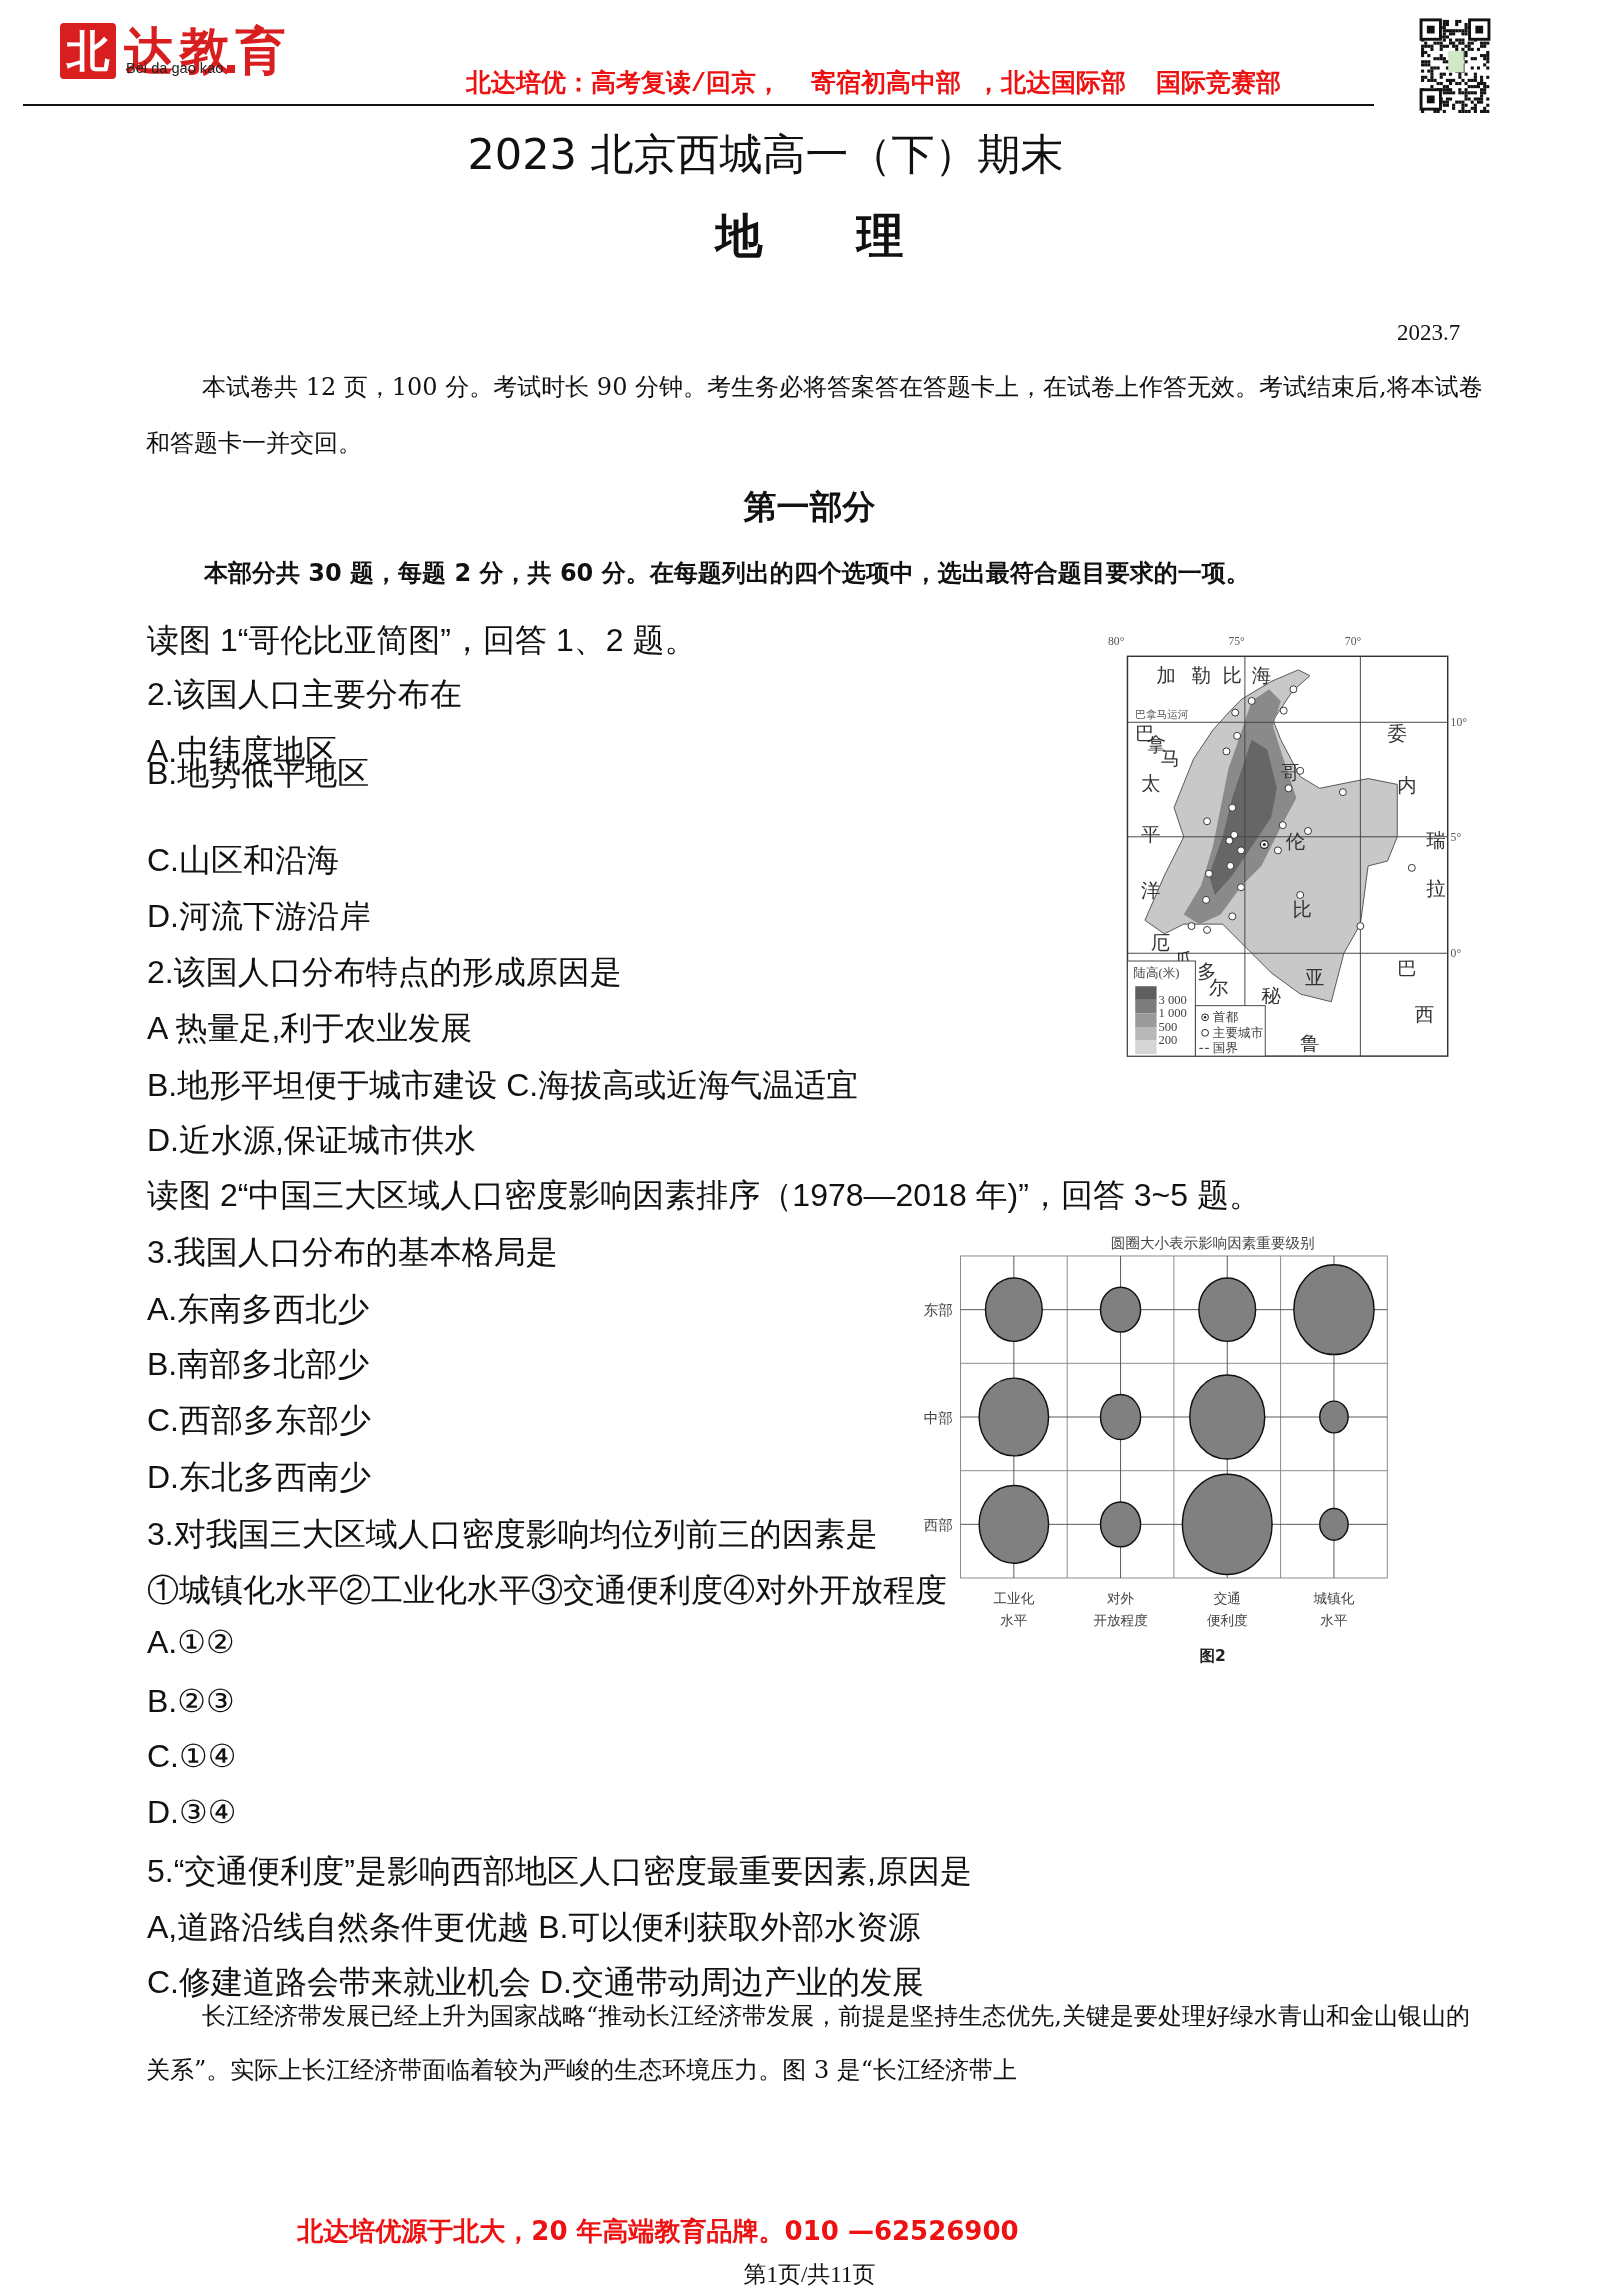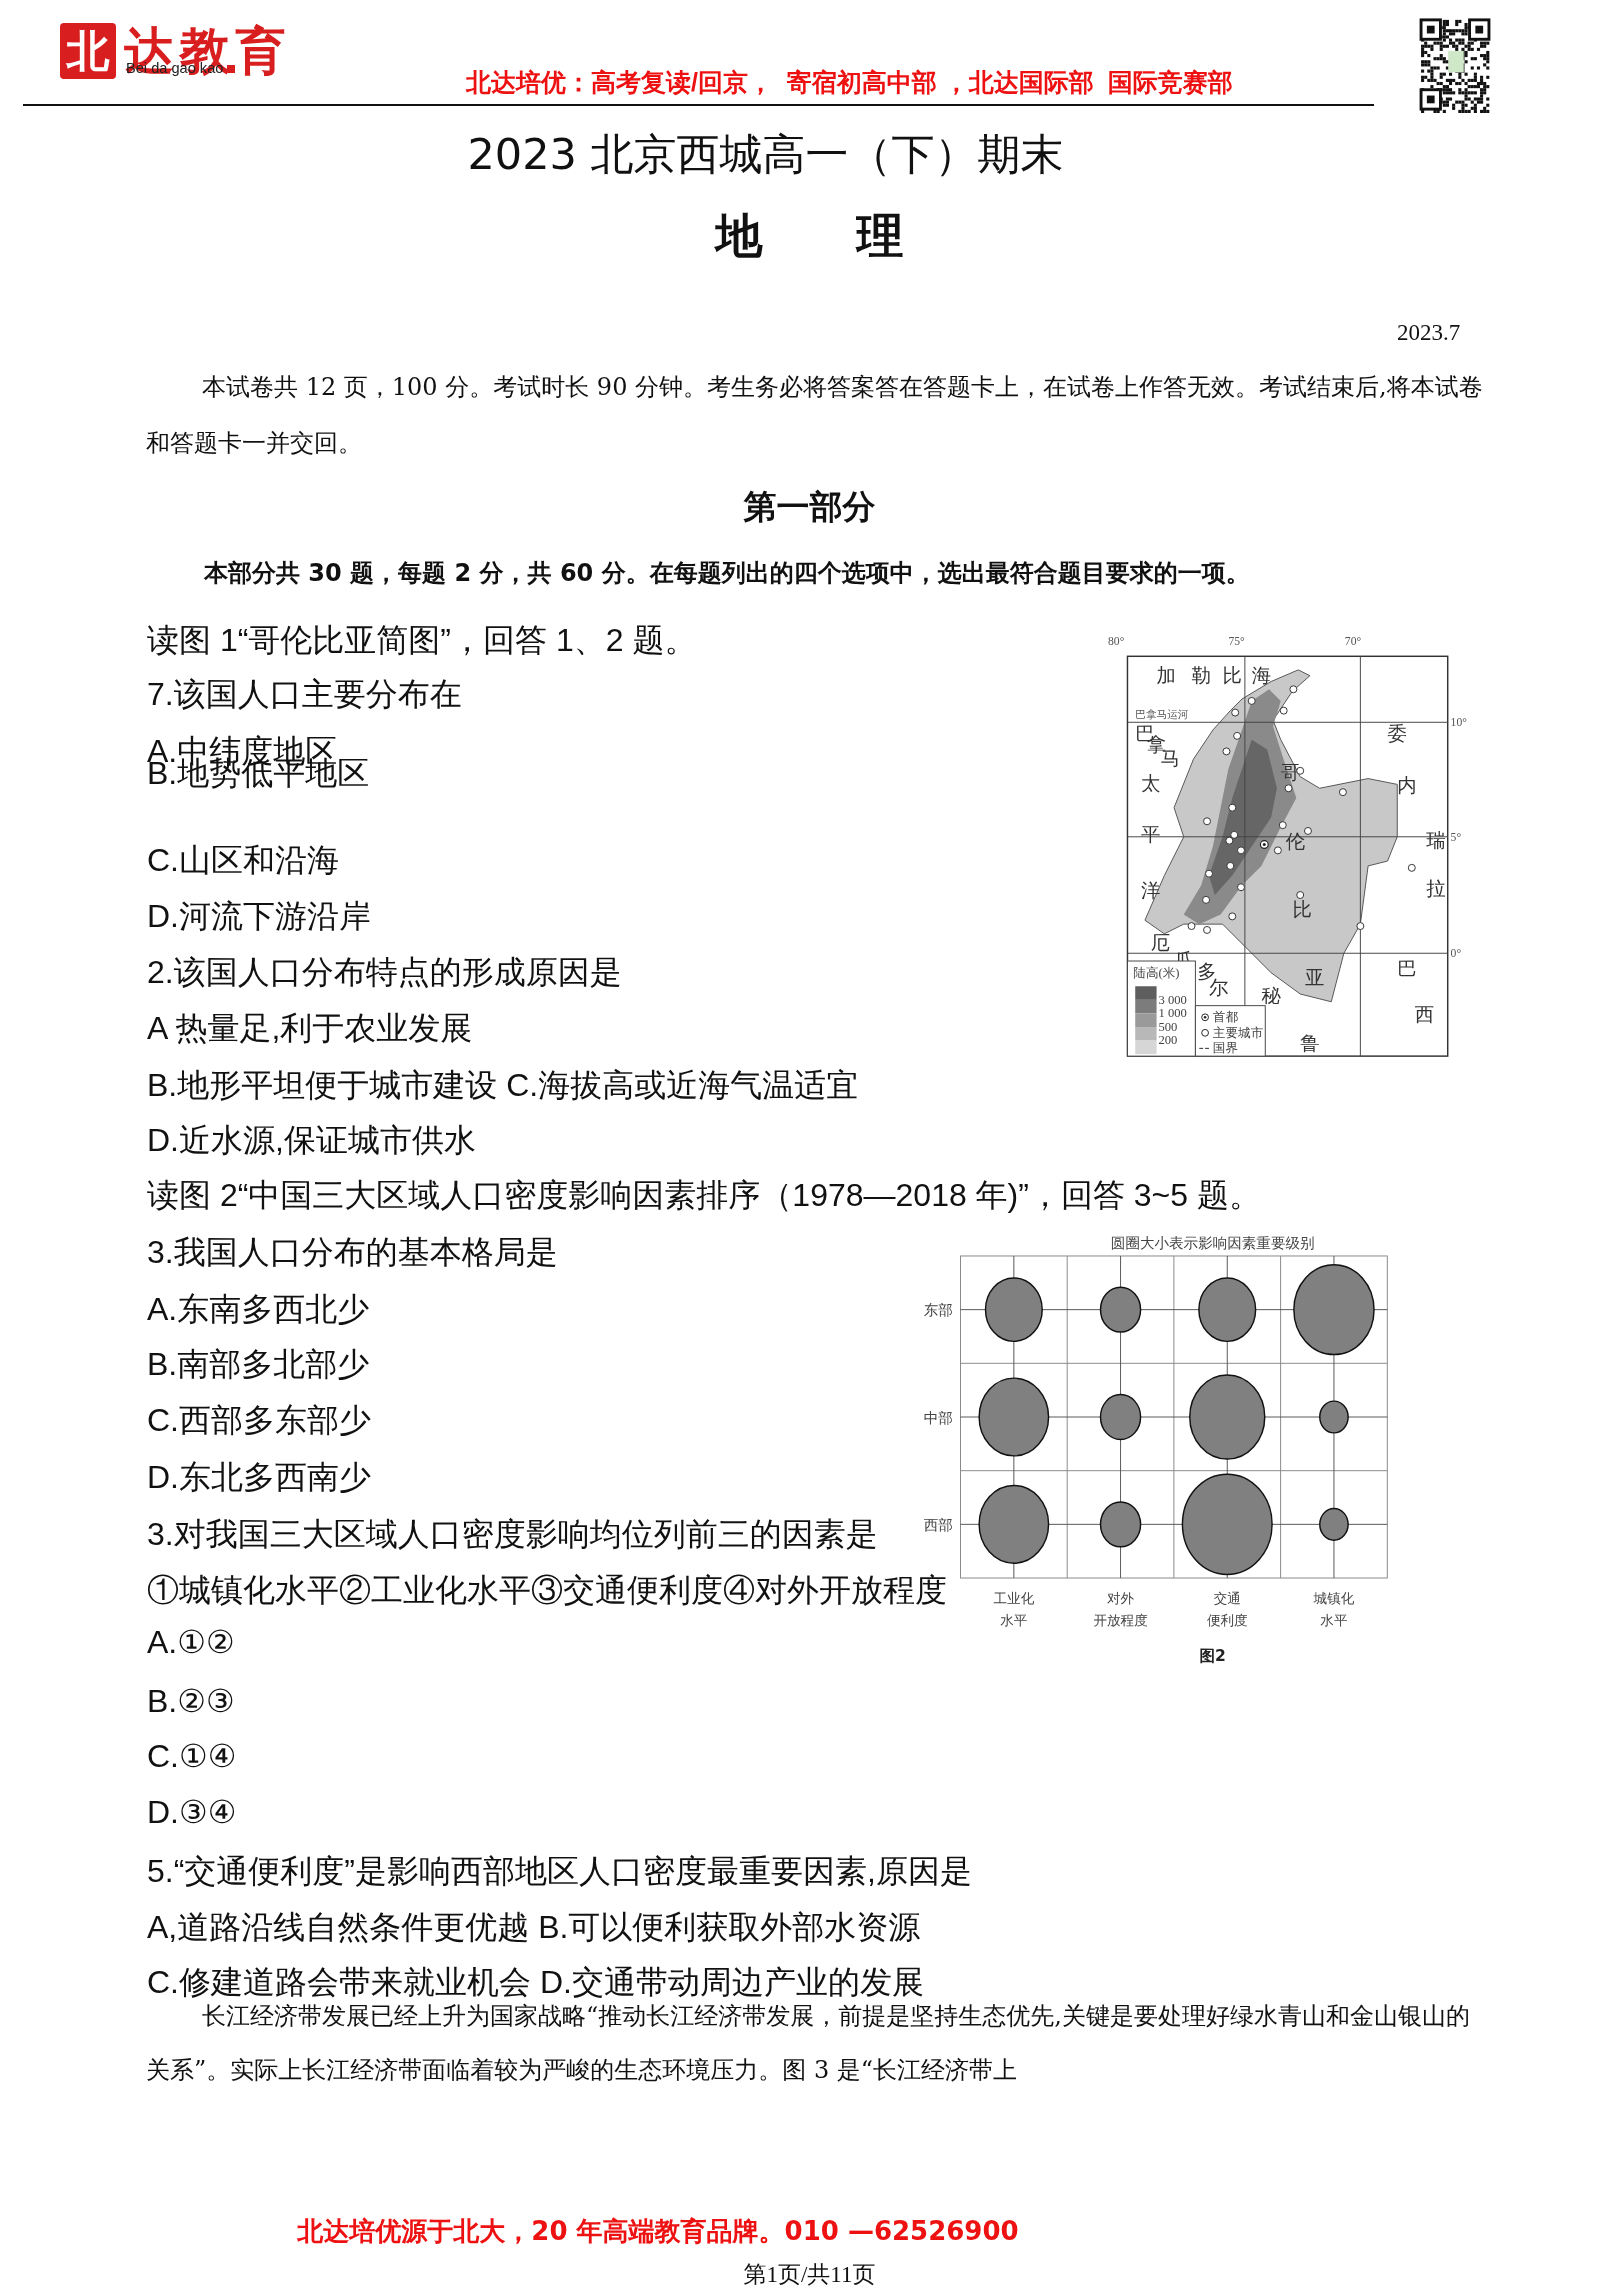--- a/index.html
+++ b/index.html
@@ -8,21 +8,21 @@
   .abs { position: absolute; }
   
   .logo-box { left: 60px; top: 23px; width: 56px; height: 56px; background: #d81e1e; border-radius: 3.9px;
               color: #fff; font-size: 43px; font-weight: bold; text-align: center; line-height: 56px;
               font-family: "DejaVu Serif", serif; }
   .logo-text { left: 124px; top: 17.5px; font-size: 50px; color: #d81e1e; font-weight: bold; letter-spacing: 5.8px;
                font-family: "DejaVu Serif", serif; }
   .logo-sub { left: 126px; top: 60px; font-size: 14.6px; color: #222; font-family: Liberation Sans, sans-serif; }
   .logo-sub .sq { display: inline-block; width: 7.8px; height: 7.8px; background: #d81e1e; margin-left: 3.9px; }
   .banner { left: 466px; top: 66px; font-size: 25px; color: #ee1111; font-weight: bold;
-            font-family: Liberation Sans, sans-serif; white-space: pre; letter-spacing: 0px; }
+            font-family: Liberation Mono, monospace; white-space: pre; letter-spacing: 0px; }
   .header-rule { left: 23px; top: 104px; width: 1351px; height: 1.9px; background: #111; }
   .qr { left: 1419px; top: 15.5px; width: 72px; height: 97px; }
   
   .title { left: 0; width: 1531px; text-align: center; top: 126px; font-size: 43px;
            font-family: "DejaVu Sans", sans-serif; }
   .subject { left: 0; width: 1619px; text-align: center; top: 205px; font-size: 47px; font-weight: bold;
              font-family: "DejaVu Sans", sans-serif; letter-spacing: 0; }
   .subject span { display: inline-block; margin: 0 47px; }
   .date { left: 1397px; top: 320px; font-size: 23px; font-family: "Liberation Serif", serif; }
   .para { left: 146px; width: 1339px; font-size: 24px; line-height: 56px; font-family: "DejaVu Serif", serif; }
@@ -351,21 +351,21 @@
 
 <div class="abs title">2023 北京西城高一（下）期末</div>
 <div class="abs subject"><span>地</span><span>理</span></div>
 <div class="abs date">2023.7</div>
 <div class="abs para indent" style="top:359px;">本试卷共 12 页，100 分。考试时长 90 分钟。考生务必将答案答在答题卡上，在试卷上作答无效。考试结束后,将本试卷和答题卡一并交回。</div>
 <div class="abs section">第一部分</div>
 <div class="abs section-desc">本部分共 30 题，每题 2 分，共 60 分。在每题列出的四个选项中，选出最符合题目要求的一项。</div>
 
 <div id="lines-container">
     <div class="abs line" style="top: 619px;">读图 1“哥伦比亚简图”，回答 1、2 题。</div>
-    <div class="abs line" style="top: 673px;">7.该国人口主要分布在</div>
+    <div class="abs line" style="top: 673px;">2.该国人口主要分布在</div>
     <div class="abs line" style="top: 730px;">A.中纬度地区</div>
     <div class="abs line" style="top: 752px;">B.地势低平地区</div>
     <div class="abs line" style="top: 839px;">C.山区和沿海</div>
     <div class="abs line" style="top: 895px;">D.河流下游沿岸</div>
     <div class="abs line" style="top: 951px;">2.该国人口分布特点的形成原因是</div>
     <div class="abs line" style="top: 1007px;">A 热量足,利于农业发展</div>
     <div class="abs line" style="top: 1064px;">B.地形平坦便于城市建设 C.海拔高或近海气温适宜</div>
     <div class="abs line" style="top: 1119px;">D.近水源,保证城市供水</div>
     <div class="abs line" style="top: 1174px;">读图 2“中国三大区域人口密度影响因素排序（1978—2018 年)”，回答 3~5 题。</div>
     <div class="abs line" style="top: 1231px;">3.我国人口分布的基本格局是</div>

